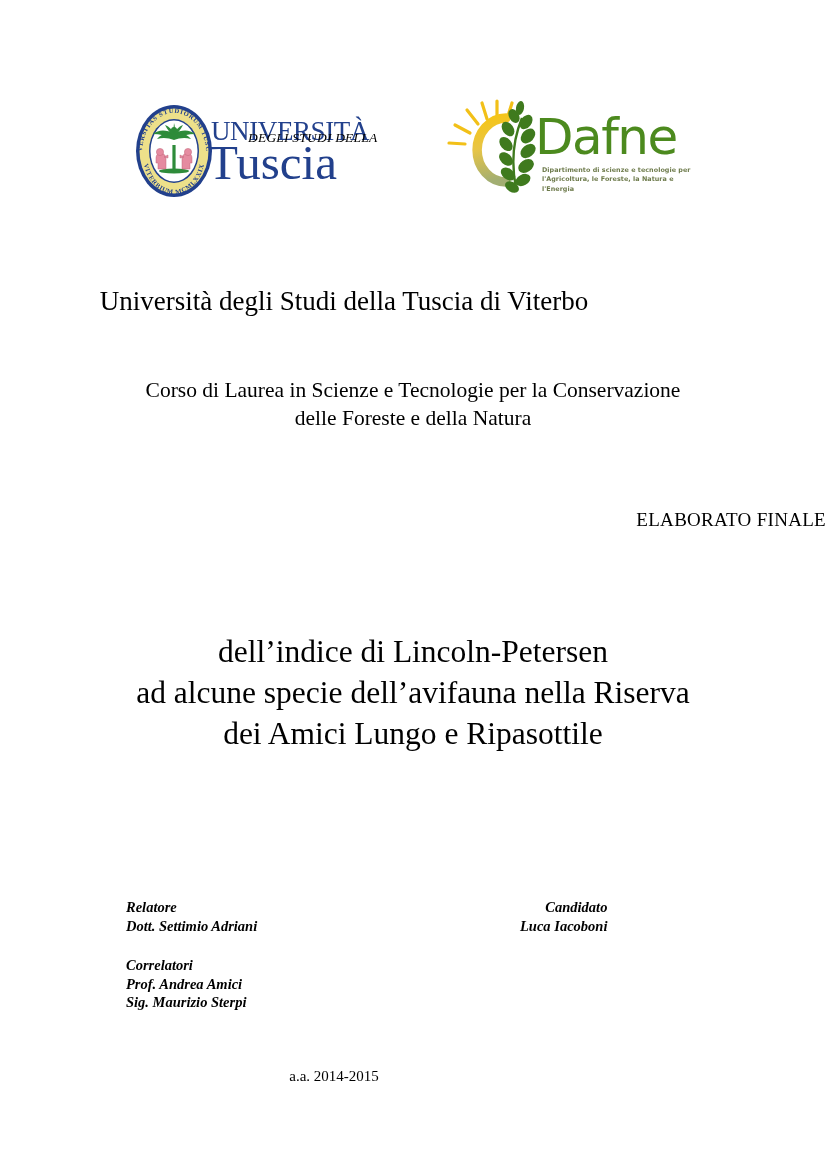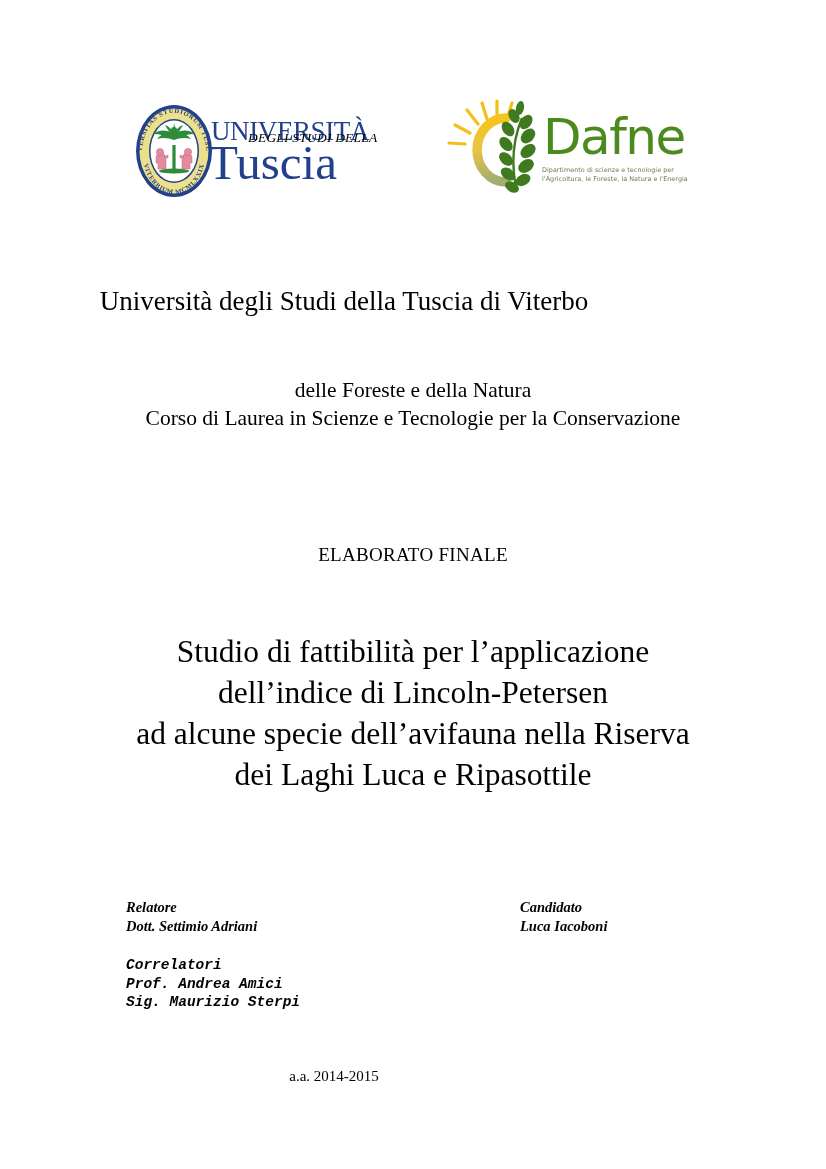--- a/index.html
+++ b/index.html
@@ -105,30 +105,29 @@
     position: absolute;
     left: 89px;
     top: 18px;
     font-family: "DejaVu Sans", sans-serif;
     font-size: 50px;
     font-weight: 400;
     letter-spacing: -1.5px;
     color: #4C8A1E;
     line-height: 1;
     white-space: nowrap;
-    margin-left: 8px;
   }
   .dafne-sub {
     position: absolute;
     left: 96px;
     top: 72px;
     width: 152px;
     font-family: "DejaVu Sans", sans-serif;
     font-size: 6.4px;
-    font-weight: normal;
+    font-weight: bold;
     letter-spacing: 0.05px;
     line-height: 1.45;
     color: #6E7B4C;
   }
 
   
   .uni-name {
     position: absolute;
     top: 285px;
     left: 0;
@@ -141,24 +140,24 @@
     position: absolute;
     top: 376px;
     left: 88px;
     width: 650px;
     text-align: center;
     font-size: 21.5px;
     line-height: 1.32;
   }
   .elaborato {
     position: absolute;
-    top: 544px;
+    top: 509px;
     left: 0;
     width: 826px;
-    text-align: center;
+    text-align: right;
     font-size: 19px;
     letter-spacing: 0.3px;
   }
   .thesis-title {
     position: absolute;
     top: 632px;
     left: 48px;
     width: 730px;
     text-align: center;
     font-size: 31.5px;
@@ -174,26 +173,25 @@
     font-style: italic;
     font-weight: bold;
     font-size: 14.5px;
     line-height: 1.28;
   }
   .people-top {
     position: relative;
     height: 40px;
   }
   .people-left { position: absolute; left: 0; top: 0; }
-  .people-right { position: absolute; left: 394px; top: 0; }
+  .people-right { position: absolute; left: 394px; top: 0; text-align: right; }
   .people-corr {
     position: absolute;
     left: 0;
     top: 58px;
-    font-family: Liberation Mono, monospace;
   }
 
   .year {
     position: absolute;
     top: 1068px;
     left: 0;
     width: 668px;
     text-align: center;
     font-size: 15px;
   }
@@ -315,31 +313,30 @@
     <div class="dafne-sub">
       <div>Dipartimento di scienze e tecnologie per</div>
       <div>l'Agricoltura, le Foreste, la Natura e l'Energia</div>
     </div>
   </div>
 </div>
 
 <div class="uni-name">Università degli Studi della Tuscia di Viterbo</div>
 
 <div class="course">
+  <div>Corso di Laurea in Scienze e Tecnologie per la Conservazione</div>
   <div>delle Foreste e della Natura</div>
-  <div>Corso di Laurea in Scienze e Tecnologie per la Conservazione</div>
 </div>
 
 <div class="elaborato">ELABORATO FINALE</div>
 
 <div class="thesis-title">
-  <div>Studio di fattibilità per l’applicazione</div>
   <div>dell’indice di Lincoln-Petersen</div>
   <div>ad alcune specie dell’avifauna nella Riserva</div>
-  <div>dei Laghi Luca e Ripasottile</div>
+  <div>dei Amici Lungo e Ripasottile</div>
 </div>
 
 <div class="people">
   <div class="people-top">
     <div class="people-left">
       <div>Relatore</div>
       <div>Dott. Settimio Adriani</div>
     </div>
     <div class="people-right">
       <div>Candidato</div>

